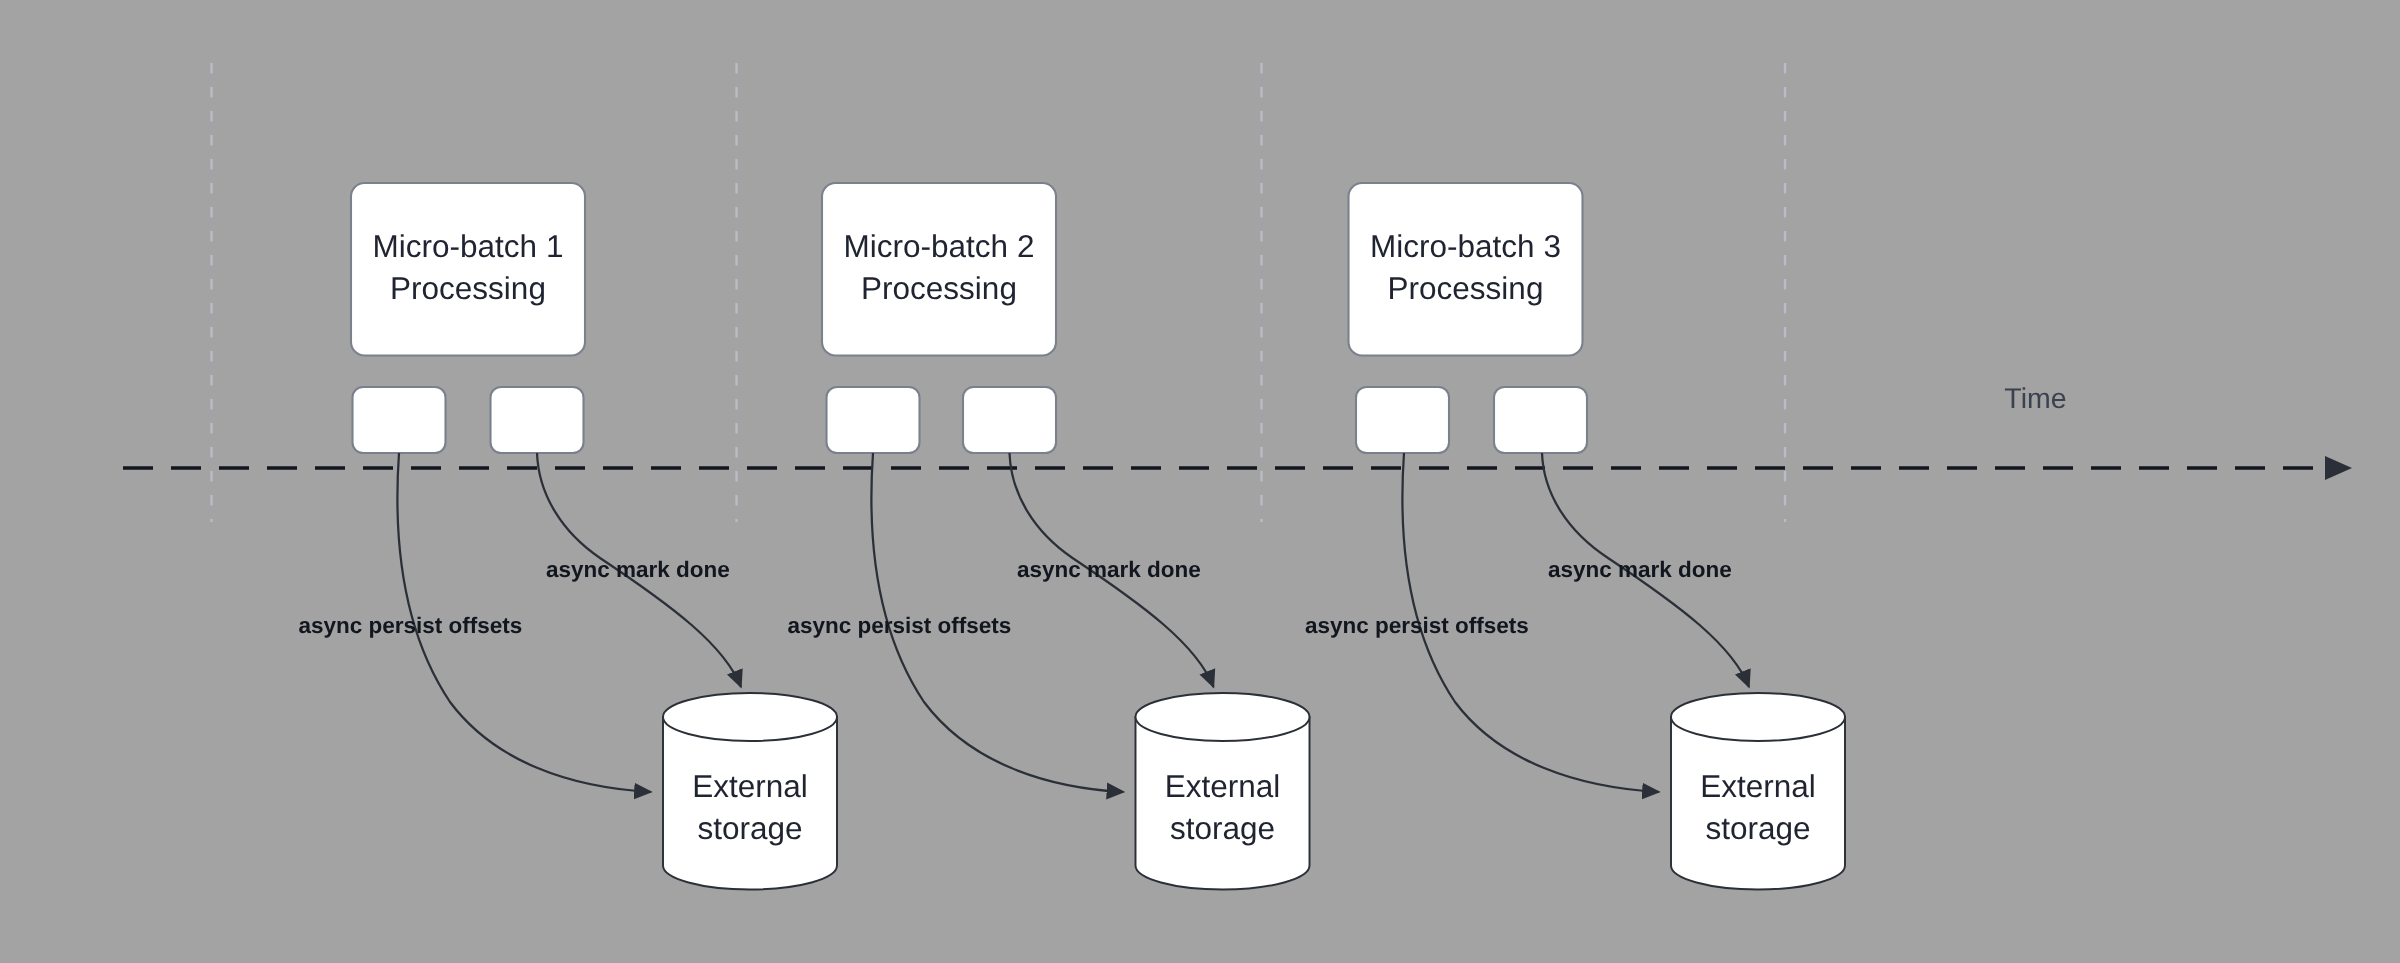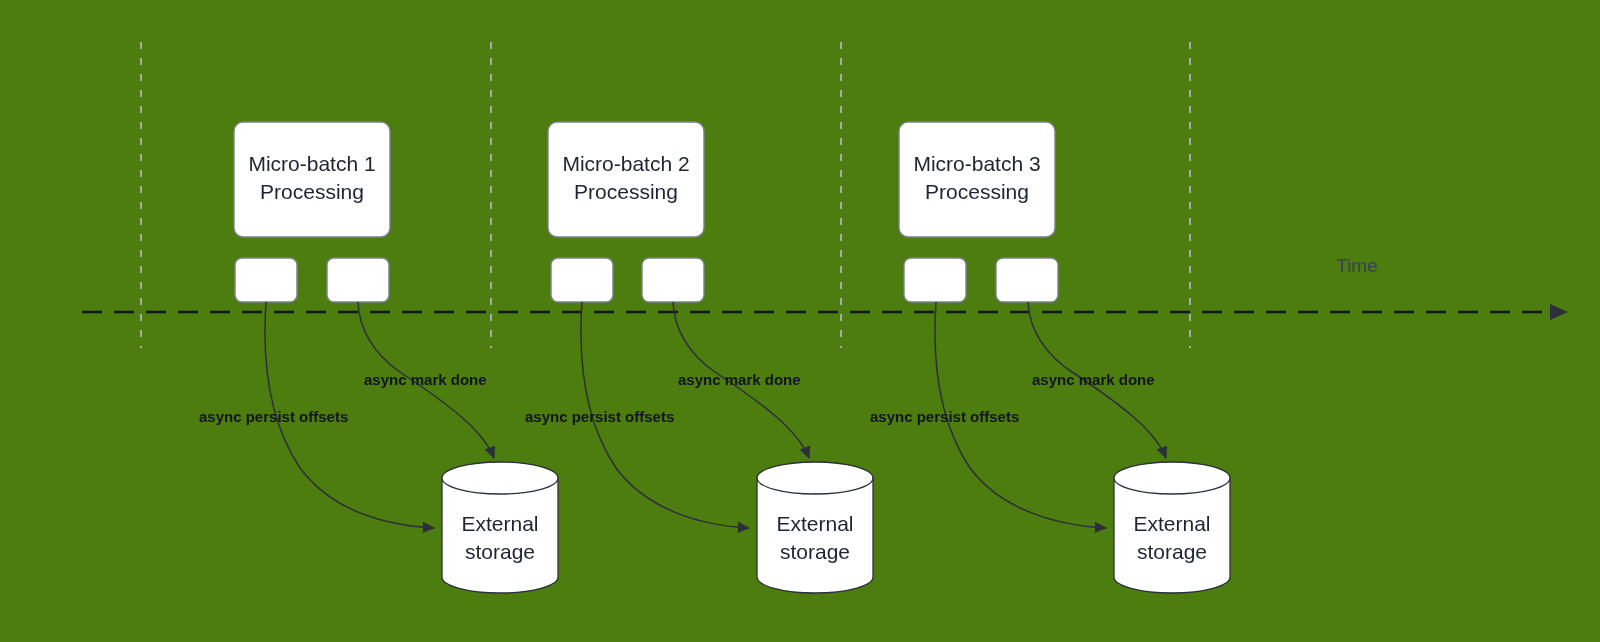--- a/index.html
+++ b/index.html
@@ -7,21 +7,21 @@
     padding: 0;
     background: #ffffff;
   }
   body {
     font-family: "Liberation Sans", sans-serif;
   }
   #canvas {
     position: relative;
     width: 1600px;
     height: 642px;
-    background: #4d7c0f;
+    background: #a3a3a3;
     overflow: hidden;
   }
   svg.layer {
     position: absolute;
     left: 0;
     top: 0;
     width: 1600px;
     height: 642px;
   }
   .node-text {

